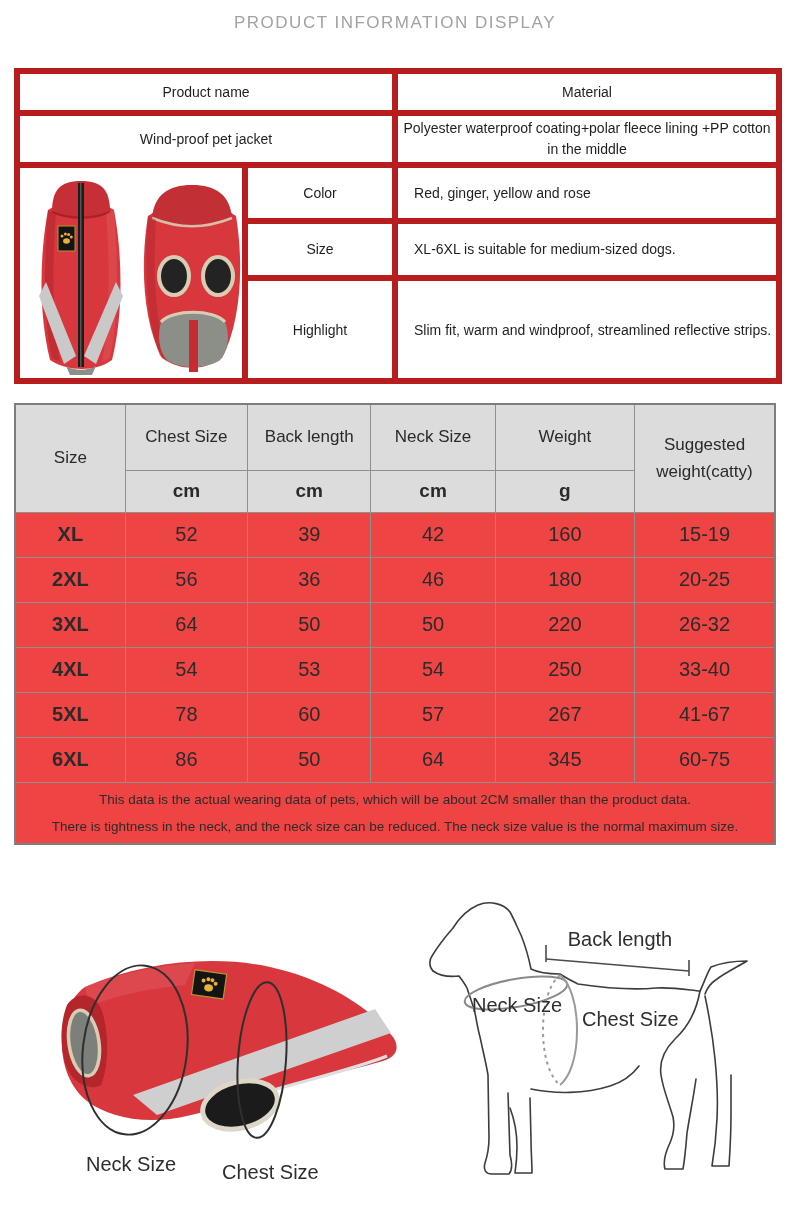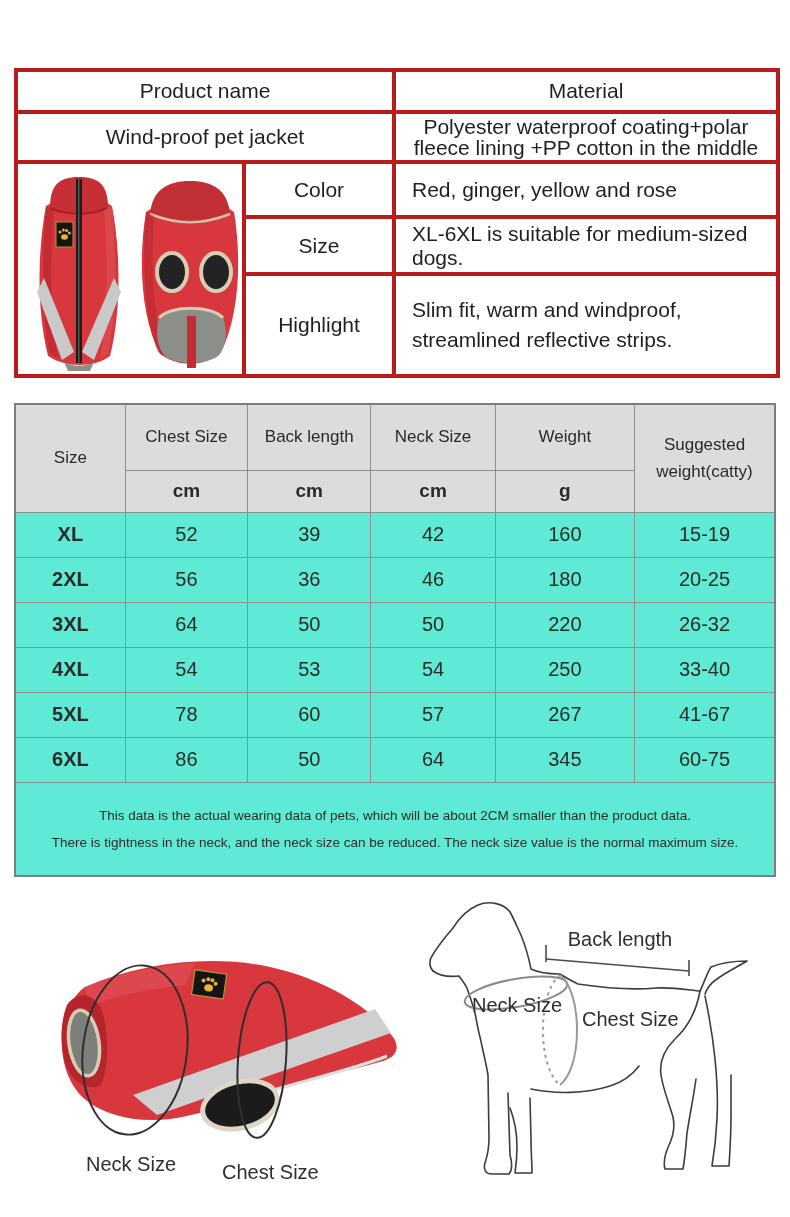--- a/index.html
+++ b/index.html
@@ -7,43 +7,44 @@
     position:relative;width:790px;height:1217px;background:#ffffff;
     font-family:"Liberation Sans","DejaVu Sans",sans-serif;color:#222;overflow:hidden;
   }
   .title{
     position:absolute;top:13px;left:0;width:790px;text-align:center;
     font-size:17px;letter-spacing:1.5px;color:#a2a2a2;font-weight:400;
   }
   
   table{border-collapse:collapse;table-layout:fixed;}
   .t1{position:absolute;left:14px;top:68px;width:762px;border:1px solid #8d8d8d;}
-  .t1 td{border:4px solid #b91c1c;font-size:21px;color:#1f1f1f;vertical-align:middle;padding:2px 2px;}
+  .t1 td{border:6px solid #b91c1c;font-size:14px;color:#1f1f1f;vertical-align:middle;padding:2px 2px;}
   .t1 .center{text-align:center;}
   .t1 .val{text-align:left;padding-left:16px;}
   .t1 .hl{line-height:30px;}
   .matcell{line-height:21px;}
   .imgcell{padding:0;text-align:center;vertical-align:middle;}
   
   .t2{position:absolute;left:14px;top:403px;width:762px;border:2px solid #7e7e7e;}
   .t2 th,.t2 td{border:1px solid #8f8f8f;vertical-align:middle;text-align:center;padding:0 4px;}
   .t2 th{background:#dcdcdc;font-weight:400;font-size:17px;color:#2a2a2a;}
   .t2 th.unit{font-weight:700;font-size:19px;margin-left:44px;}
-  .t2 td{font-size:20px;color:#2b2b2b;background:#5eead4;}
+  .t2 td{font-size:20px;color:#2b2b2b;background:#ef4444;}
   .t2 td.sz{font-weight:700;}
   .notecell{font-size:13.5px !important;line-height:27px;color:#1f1f1f;background:#fff;}
   
   .guide-label{position:absolute;font-size:20px;color:#2e2e2e;white-space:nowrap;}
   svg{display:block;}
 </style>
 </head>
 <body>
 
 <div id="canvas">
 
+  <div class="title">PRODUCT INFORMATION DISPLAY</div>
 
   <table class="t1">
     <colgroup>
         <col style="width:228px">
         <col style="width:150px">
         <col style="width:384px">
       </colgroup>
     <tbody>
         <tr style="height:42px">
       <td colspan="2" class="center">Product name</td>
@@ -173,21 +174,21 @@
       <td>41-67</td>
     </tr>
     <tr style="height:45px">
       <td class="sz">6XL</td>
       <td>86</td>
       <td>50</td>
       <td>64</td>
       <td>345</td>
       <td>60-75</td>
     </tr>
-    <tr style="height:94px">
+    <tr style="height:62px">
       <td colspan="6" class="notecell">
         <span style="display:block">This data is the actual wearing data of pets, which will be about 2CM smaller than the product data.</span>
         <span style="display:block">There is tightness in the neck, and the neck size can be reduced. The neck size value is the normal maximum size.</span>
       </td>
     </tr>
   </tbody>
     </table>
 
   <div>
 

